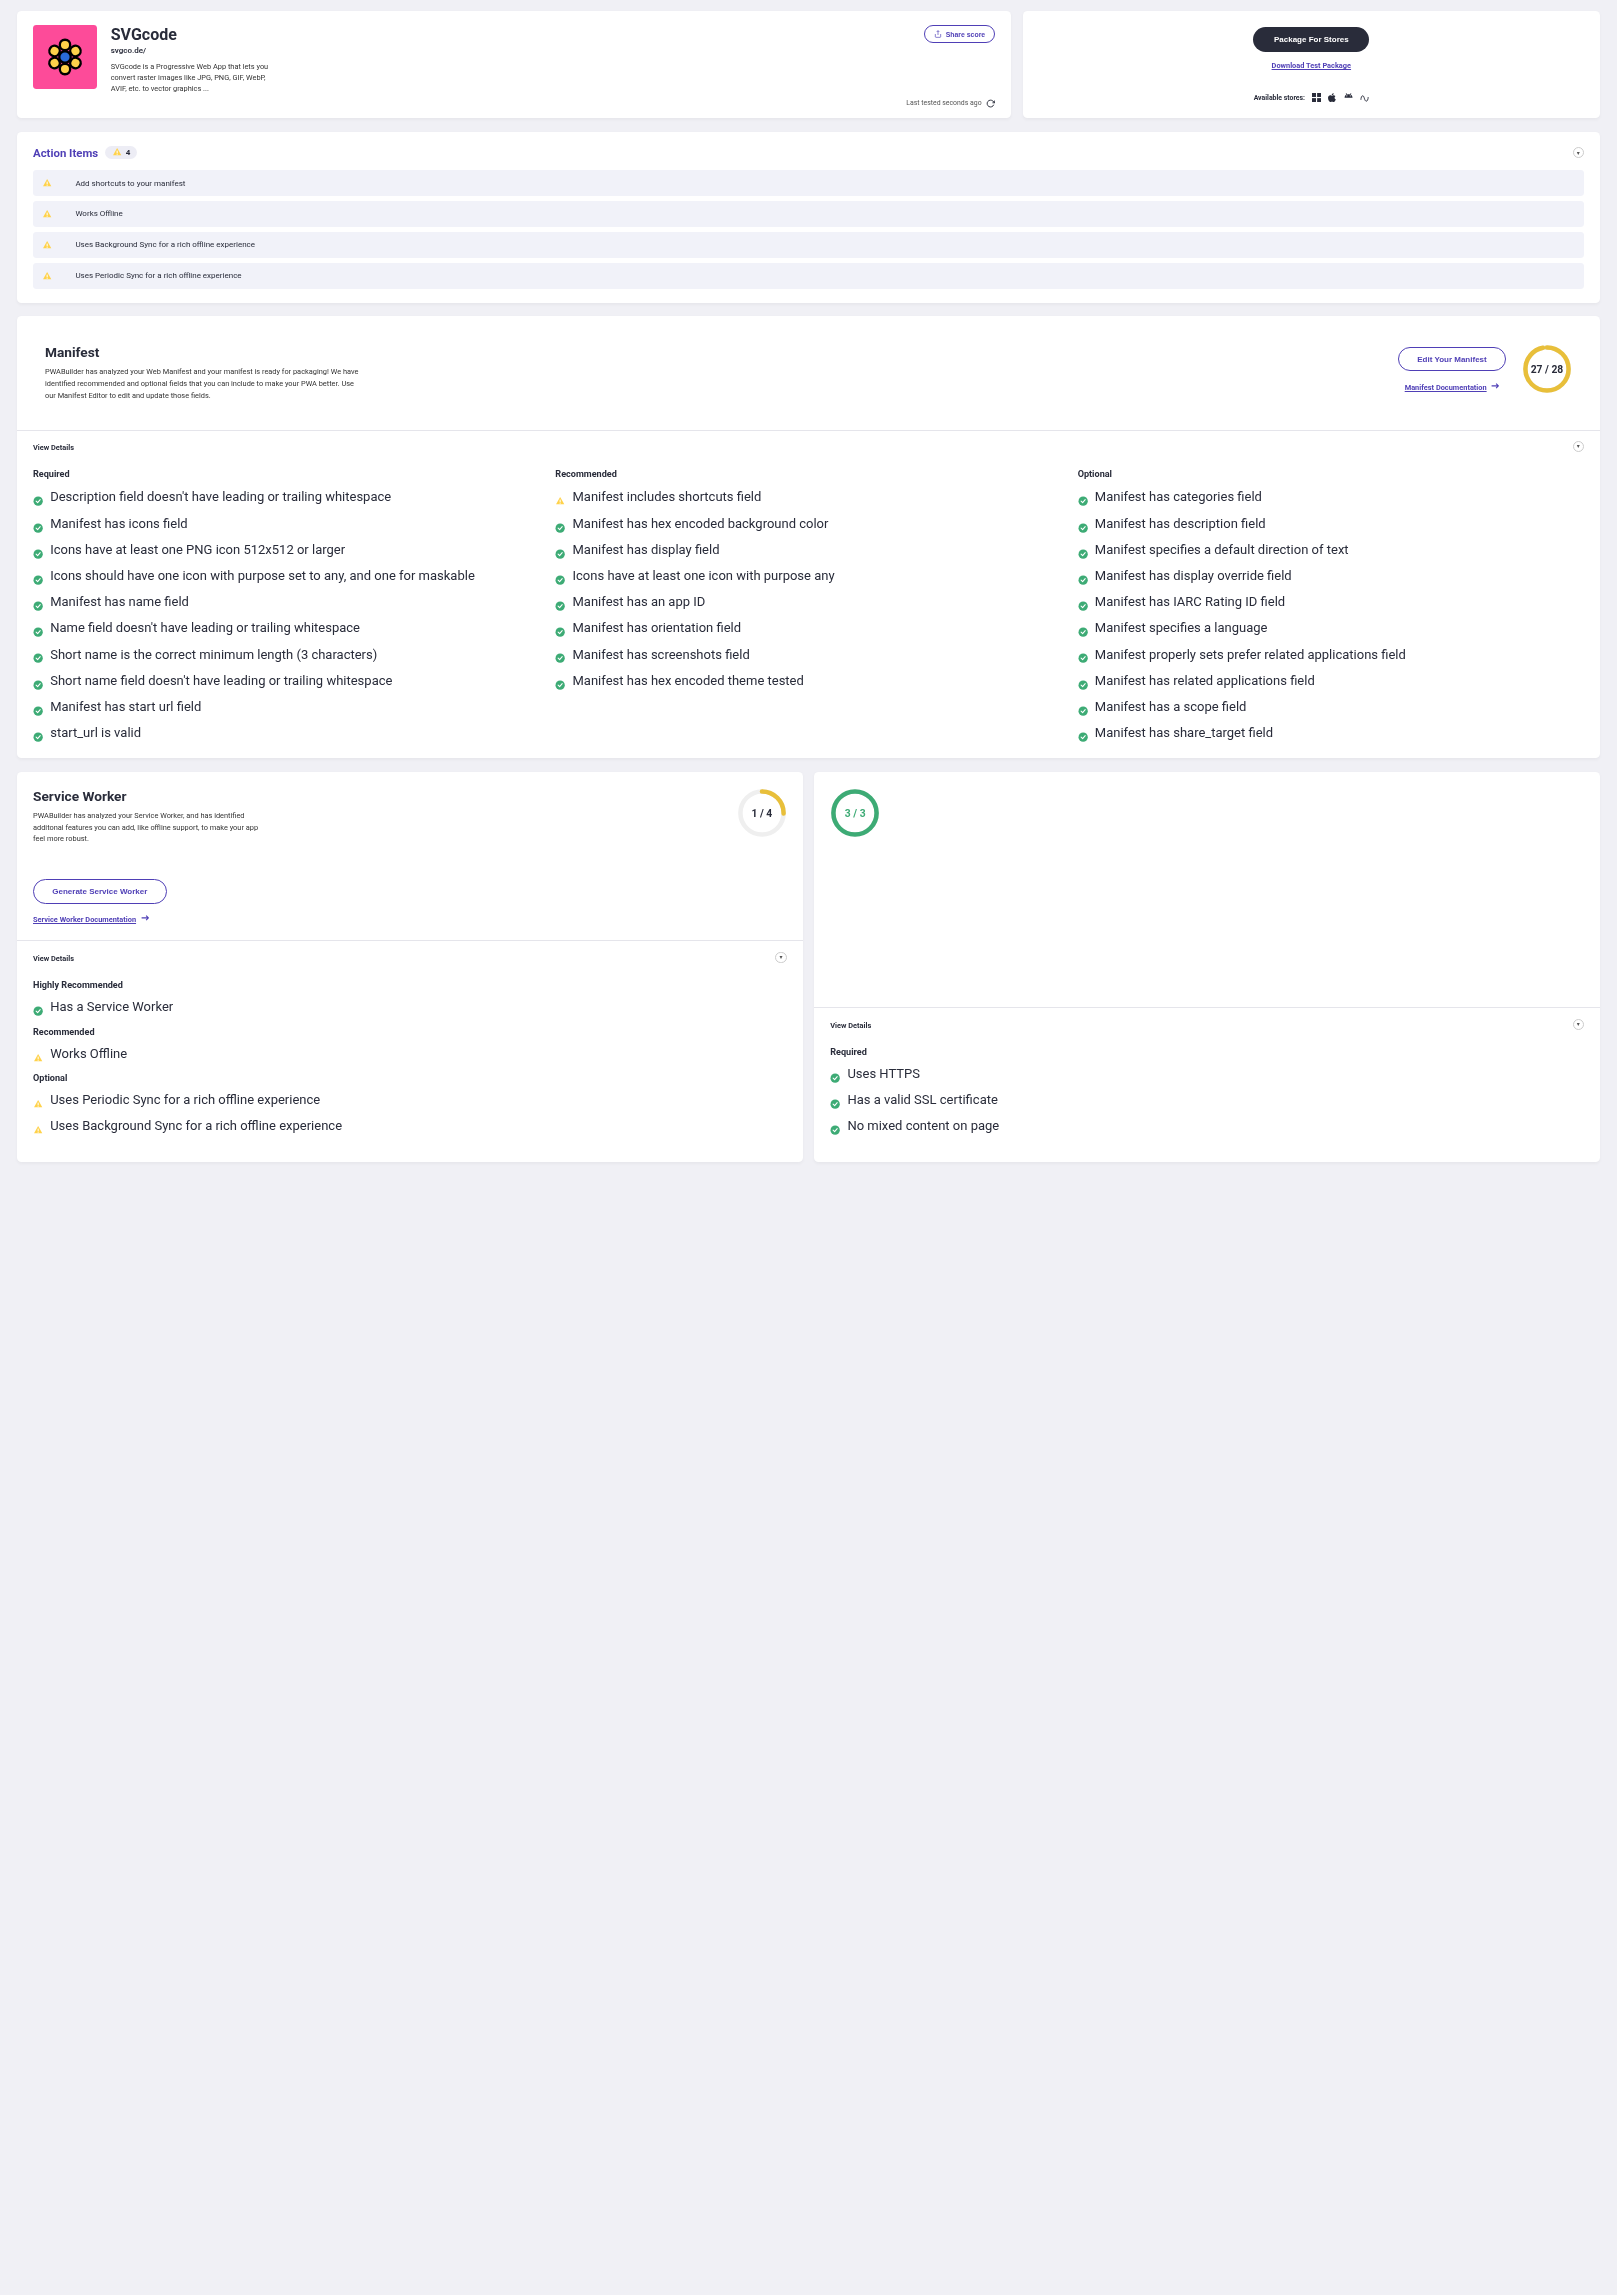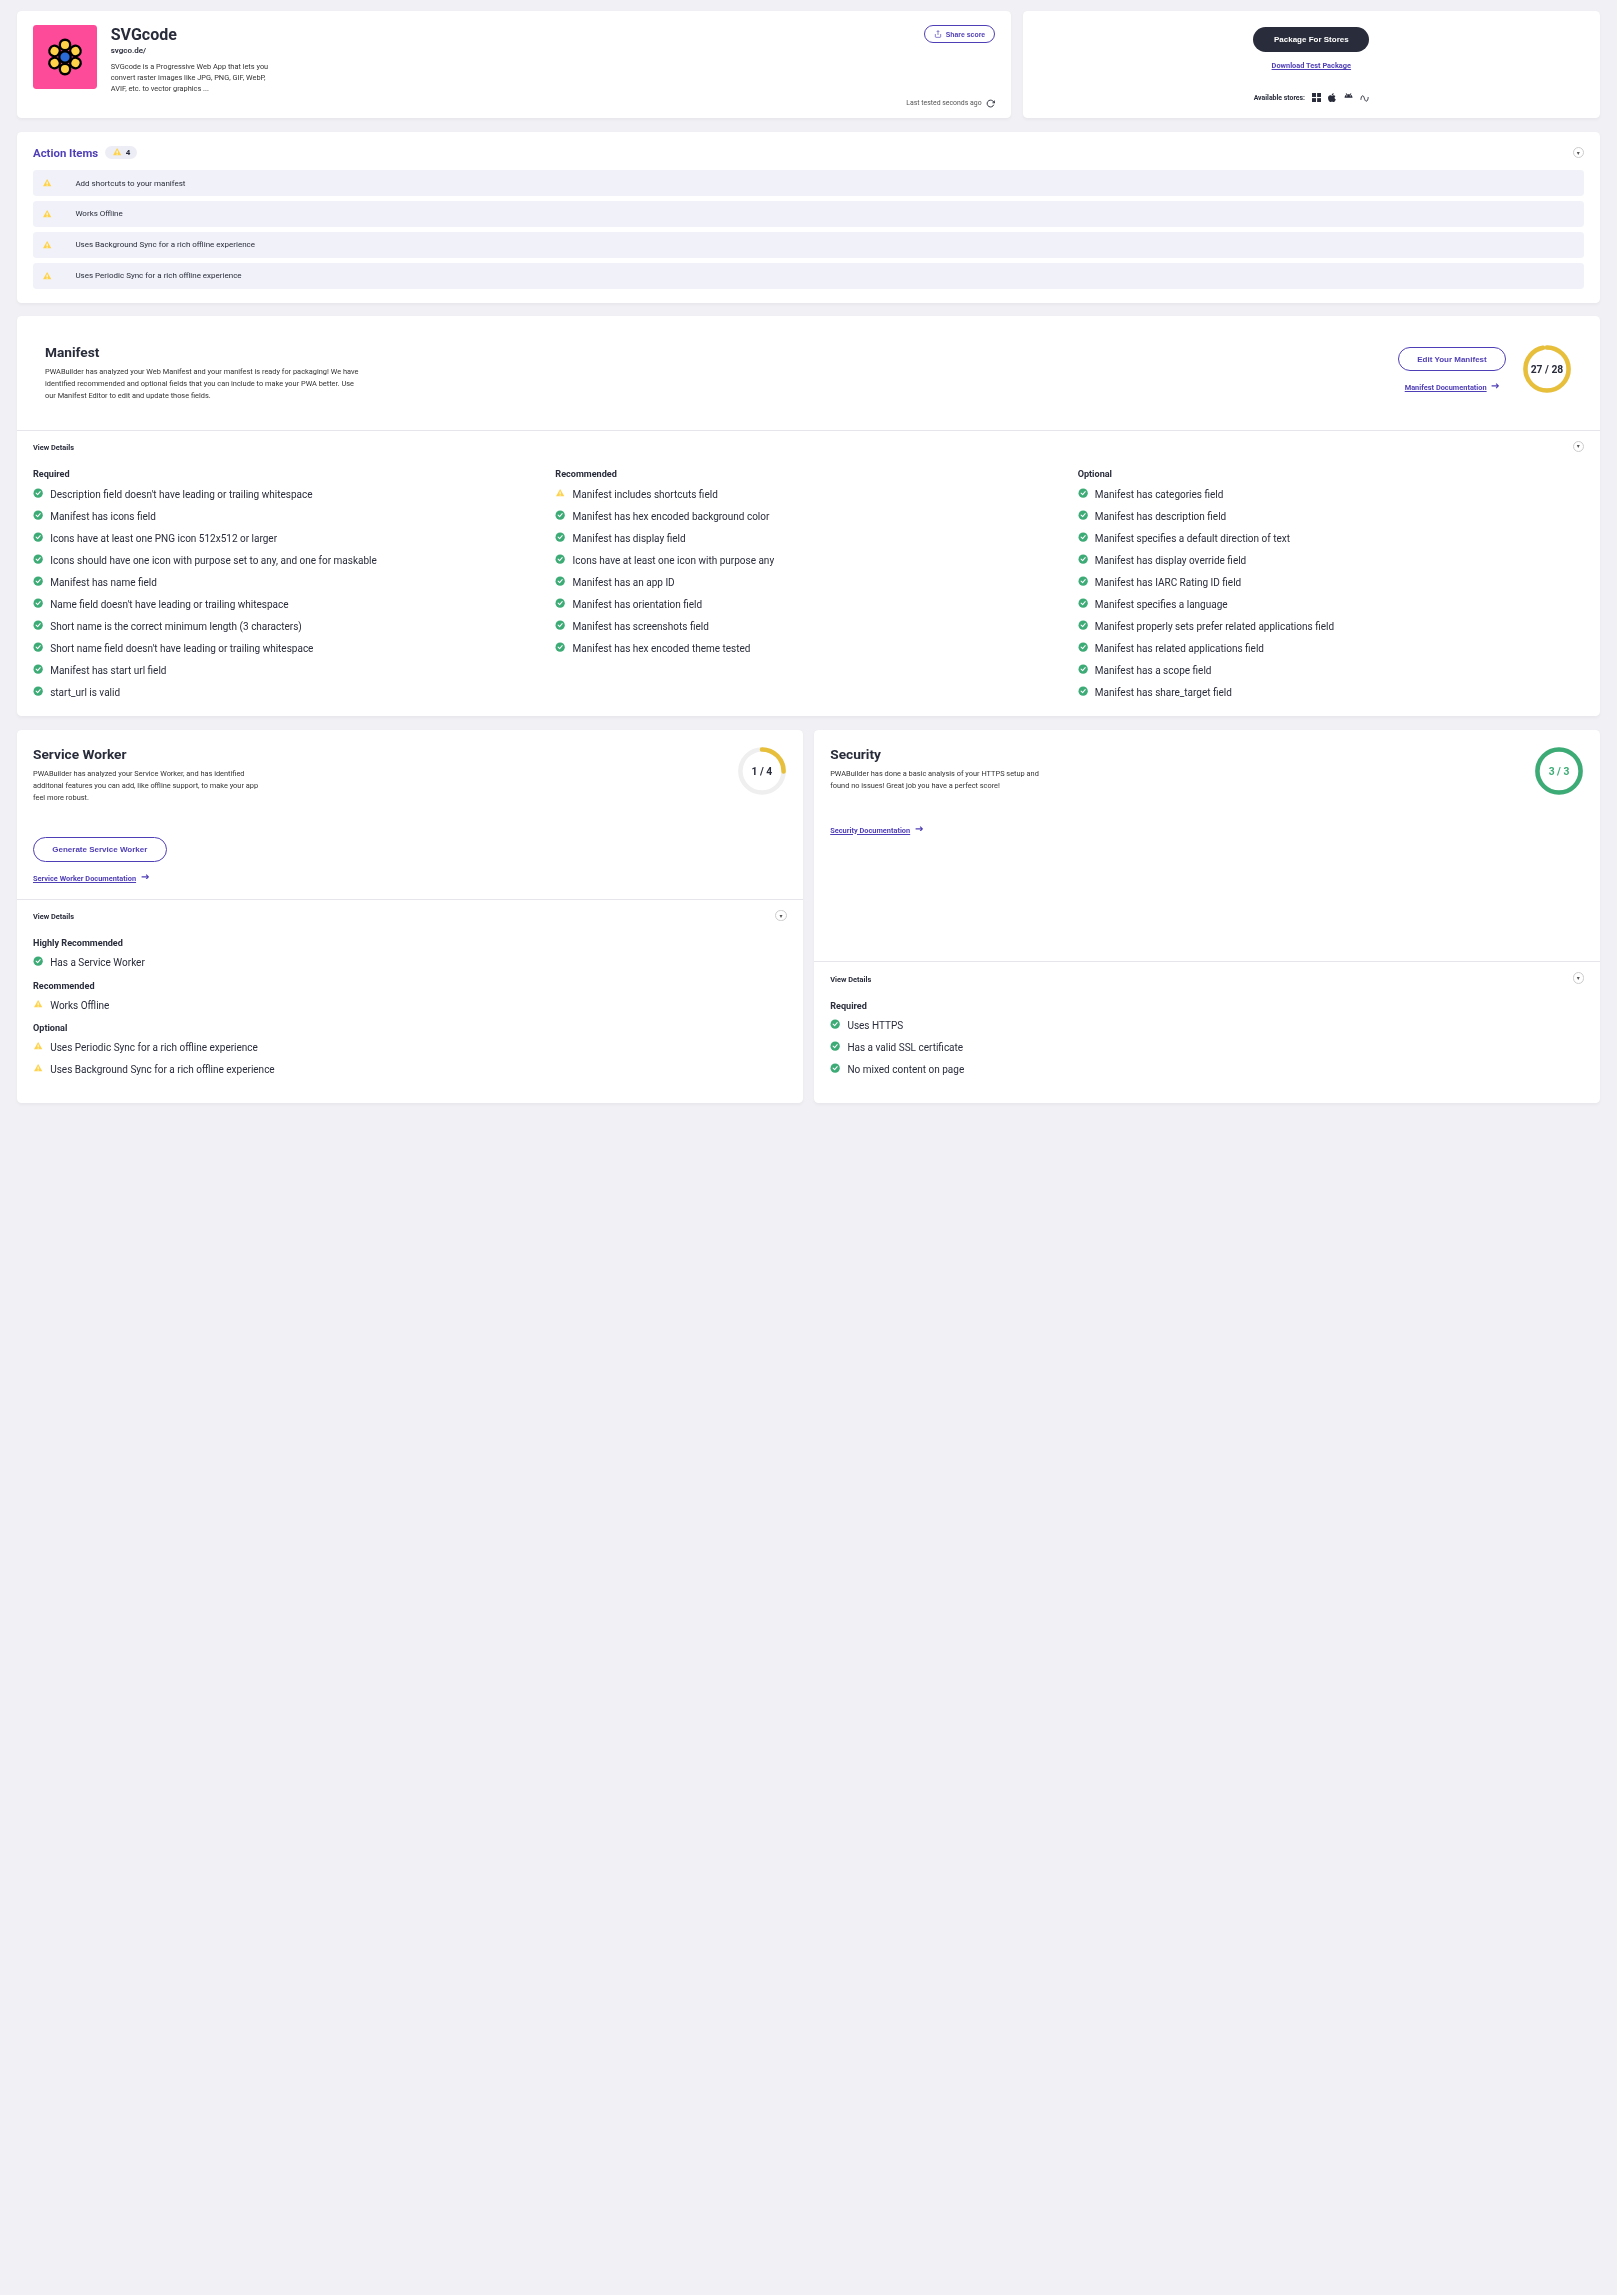--- a/index.html
+++ b/index.html
@@ -38,21 +38,21 @@
 .mf-right{display:flex;align-items:center;gap:16px}
 .mf-actions{display:flex;flex-direction:column;align-items:center;gap:11.4px}
 .outline-btn{border:0.9px solid #4F3FB6;color:#4F3FB6;background:#fff;border-radius:571px;padding:6.9px 18.3px;font-size:8px;font-weight:700;cursor:pointer}
 .doc-link{color:#4F3FB6;font-size:7.4px;font-weight:700;text-decoration:underline;display:flex;align-items:flex-start;gap:4.6px;cursor:pointer}
 .score-ring{width:50px;height:50px;border-radius:50%;display:flex;align-items:center;justify-content:center;font-size:10.3px;font-weight:700;position:relative;flex-shrink:0}
 .score-ring svg{position:absolute;top:0;left:0;transform:rotate(-90deg)}
 .view-details{border-top:0.6px solid #E5E5EB;padding:10.3px 16px;font-size:7.4px;font-weight:700;display:flex;justify-content:space-between;align-items:flex-end;cursor:pointer}
 .details-body{padding:6.9px 16px 16px;display:grid;grid-template-columns:1fr 1fr 1fr;gap:16px}
 .col h3{font-size:9.1px;font-weight:700;margin-bottom:9.1px}
 .check-list{display:flex;flex-direction:column;gap:8px}
-.check-item{display:flex;align-items:flex-start;gap:6.9px;font-size:10px;line-height:1.4}
+.check-item{display:flex;align-items:flex-end;gap:6.9px;font-size:13px;line-height:1.4}
 .bottom-row{display:flex;gap:11.4px}
 .half-card{flex:1;display:flex;flex-direction:column}
 .sw-top{padding:16px;display:flex;gap:11.4px;align-items:flex-start;flex:1}
 .sw-left{flex:1}
 .sw-left h2{font-size:13.7px;font-weight:700;margin-bottom:5.7px}
 .sw-left p{font-size:7.4px;line-height:1.6;color:#333;max-width:229px;margin-bottom:34px}
 .details-body-2{padding:6.9px 16px 16px}
 .cat-block{margin-bottom:10.3px}
 .cat-block h3{font-size:9.1px;font-weight:700;margin-bottom:8px}
 </style>
@@ -499,30 +499,20 @@
               </svg>
               <span>Uses Background Sync for a rich offline experience</span>
             </div>
           </div>
         </div>
     </div>
   </div>
 
   <div class="card half-card">
     <div class="sw-top">
-      <div class="sw-left">
-        <h2>Security</h2>
-        <p>PWABuilder has done a basic analysis of your HTTPS setup and found no issues! Great job you have a perfect score!</p>
-        <a class="doc-link">
-          <span>Security Documentation</span>
-          <svg width="8" height="5.7" viewBox="0 0 14 10" fill="none" stroke="#4F3FB6" stroke-width="2">
-              <path d="M1 5h12M9 1l4 4-4 4"></path>
-            </svg>
-        </a>
-      </div>
       <div class="score-ring" style="color:#3DAB75">
         <svg width="50" height="50" viewBox="0 0 88 88">
             <circle cx="44" cy="44" r="38" stroke="#EFEFEF" stroke-width="8" fill="none"></circle>
             <circle cx="44" cy="44" r="38" stroke="#3DAB75" stroke-width="8" fill="none" stroke-dasharray="239" stroke-dashoffset="0" stroke-linecap="round"></circle>
           </svg>
         <span>3 / 3</span>
       </div>
     </div>
     <div class="view-details">
       <span>View Details</span>

